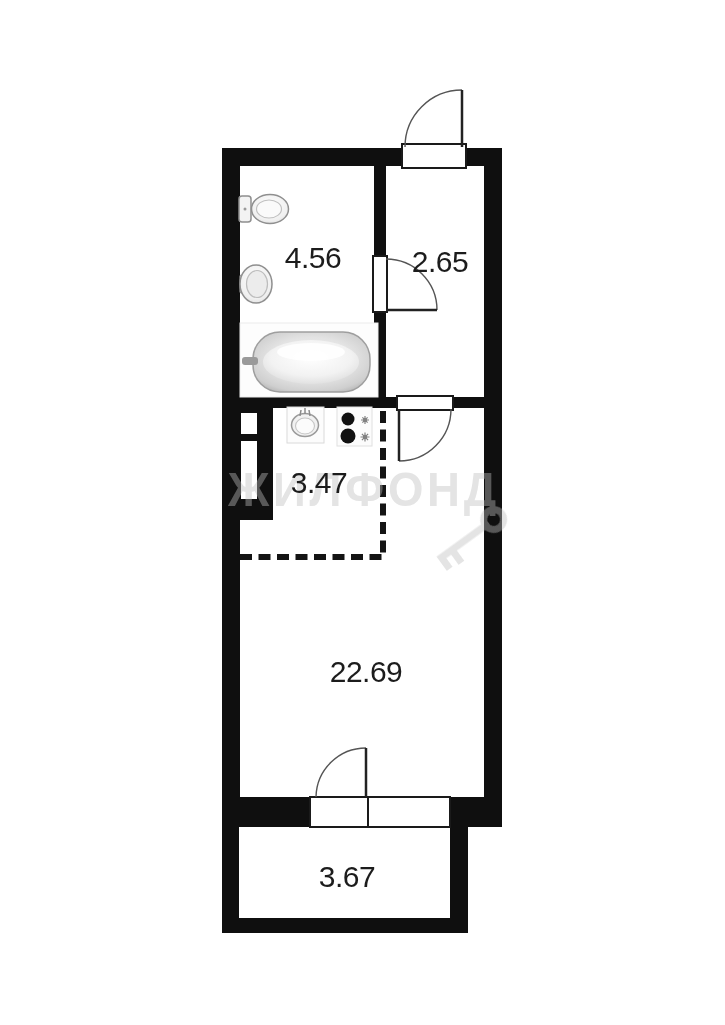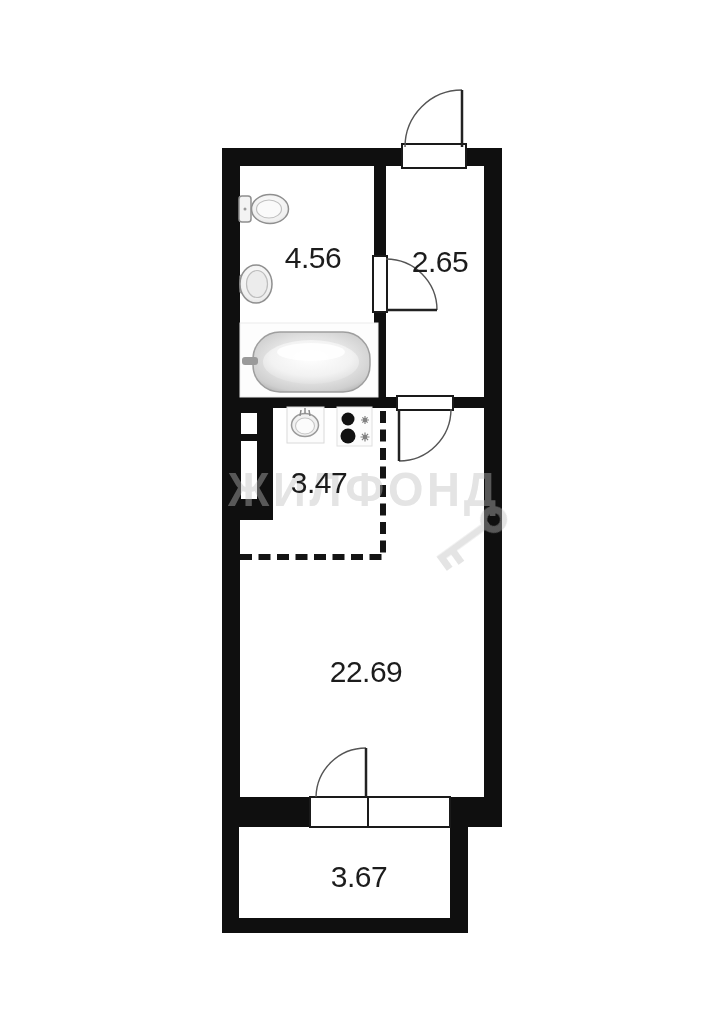--- a/index.html
+++ b/index.html
@@ -141,14 +141,14 @@
         <rect x="-40" y="2" width="7" height="12"></rect>
         <rect x="-27" y="2" width="7" height="14"></rect>
       </g>
     </g>
   </svg>
 
   <div class="room-label" style="left:313px; top:258px;">4.56</div>
   <div class="room-label" style="left:440px; top:262px;">2.65</div>
   <div class="room-label" style="left:319px; top:483px;">3.47</div>
   <div class="room-label" style="left:366px; top:672px;">22.69</div>
-  <div class="room-label" style="left:347px; top:877px;margin-left:12px;">3.67</div>
+  <div class="room-label" style="left:347px; top:877px;">3.67</div>
 </div>
 
 </body></html>

